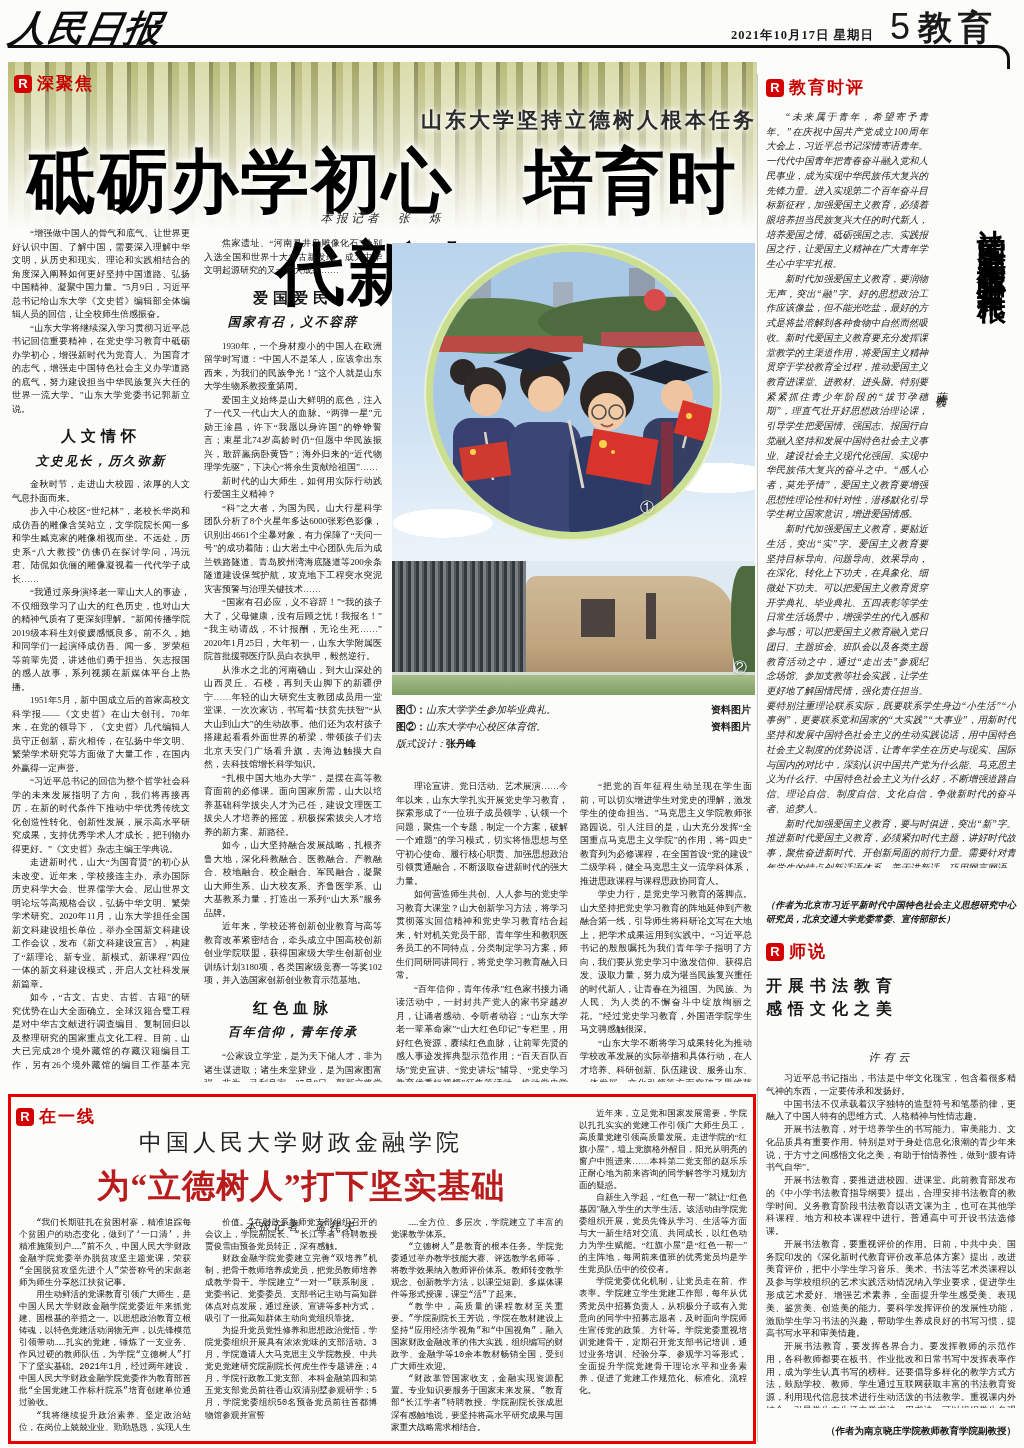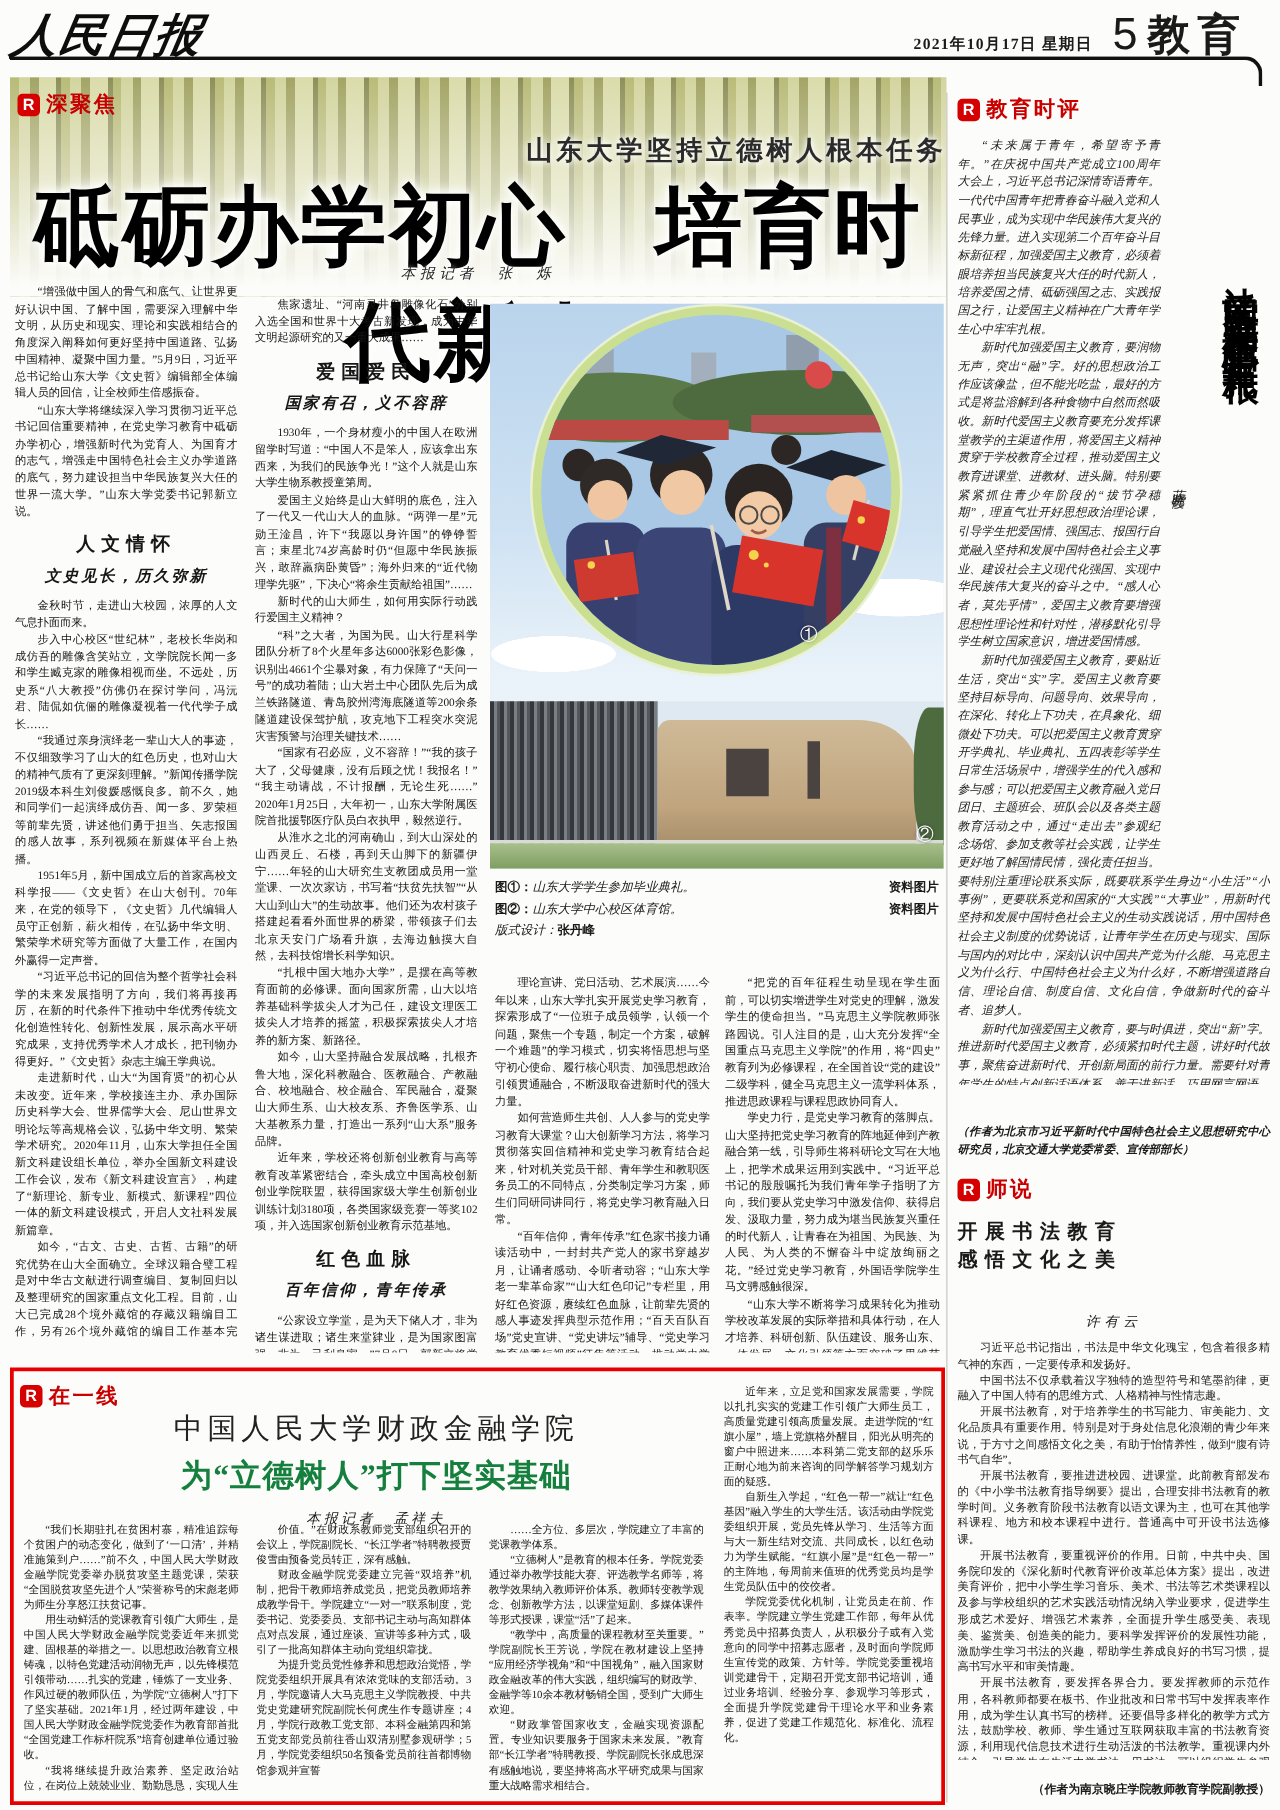--- a/index.html
+++ b/index.html
@@ -119,26 +119,26 @@
     font-size:9px; line-height:1.42; text-align:justify; }
   #shi-body p { text-indent:2em; }
   #shi-attrib { position:absolute; right:0; bottom:6px; font-size:9.5px; font-weight:900;
     font-family:"Liberation Sans",sans-serif; }
 
   
   #frontline { left:8px; top:1094px; width:748px; height:350px; border:3px solid #e80000; background:#fcfcfa; }
   #fl-badge { left:5px; top:8px; }
   #fl-header { left:20px; top:10px; width:540px; text-align:center; }
   #fl-kicker { font-size:23px; letter-spacing:4px; font-family:"Liberation Sans",sans-serif; color:#222; margin-top:20px; }
-  #fl-headline { font-size:25px; font-weight:900; font-family:"Liberation Serif",serif;
-    letter-spacing:1px; margin-top:6px; color:#15803d; }
+  #fl-headline { font-size:33px; font-weight:900; font-family:"Liberation Serif",serif;
+    letter-spacing:1px; margin-top:6px; color:#b91c1c; }
   #fl-byline { font-size:11px; font-style:italic; letter-spacing:3px; margin-top:10px; }
   .fl-col { font-size:8.6px; line-height:1.4; }
   #fl-col4 { left:568px; top:10px; width:168px; height:326px; }
-  #fl-cols { left:8px; top:120px; width:552px; display:flex; gap:14px; }
+  #fl-cols { left:8px; top:120px; width:552px; display:flex; gap:14px;font-family:Liberation Mono, monospace; }
   #fl-cols .fl-col { width:172px; height:216px; overflow:hidden; }
 </style>
 </head>
 <body>
 
 <div class="abs" id="masthead">
   <div class="abs" id="paper-logo">人民日报</div>
   <div class="abs" id="mast-rule"></div>
   <div class="abs" id="mast-date">2021年10月17日  星期日</div>
   <div class="abs" id="page-num-wrap">

